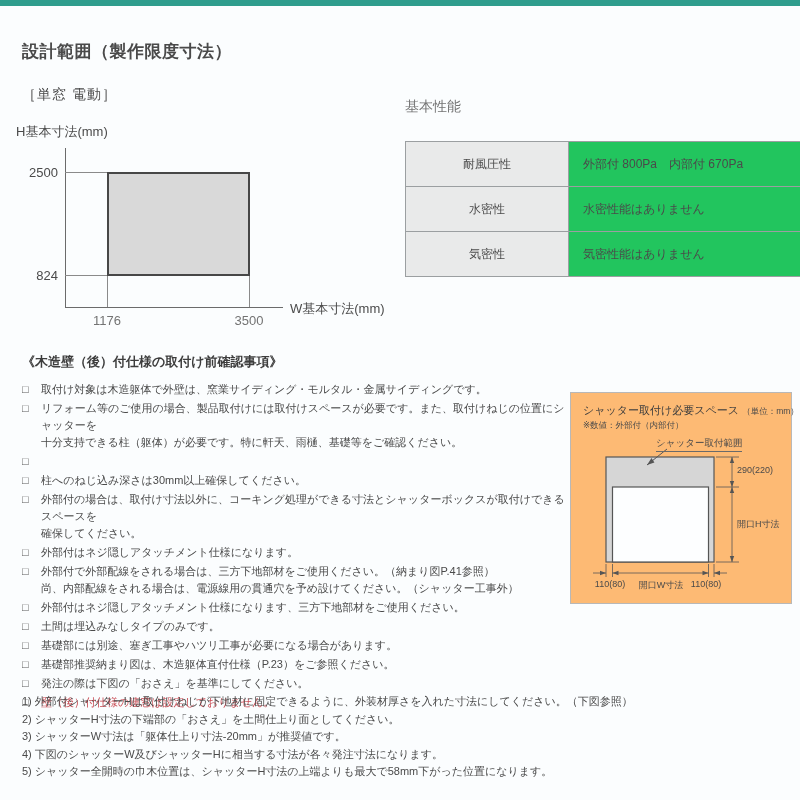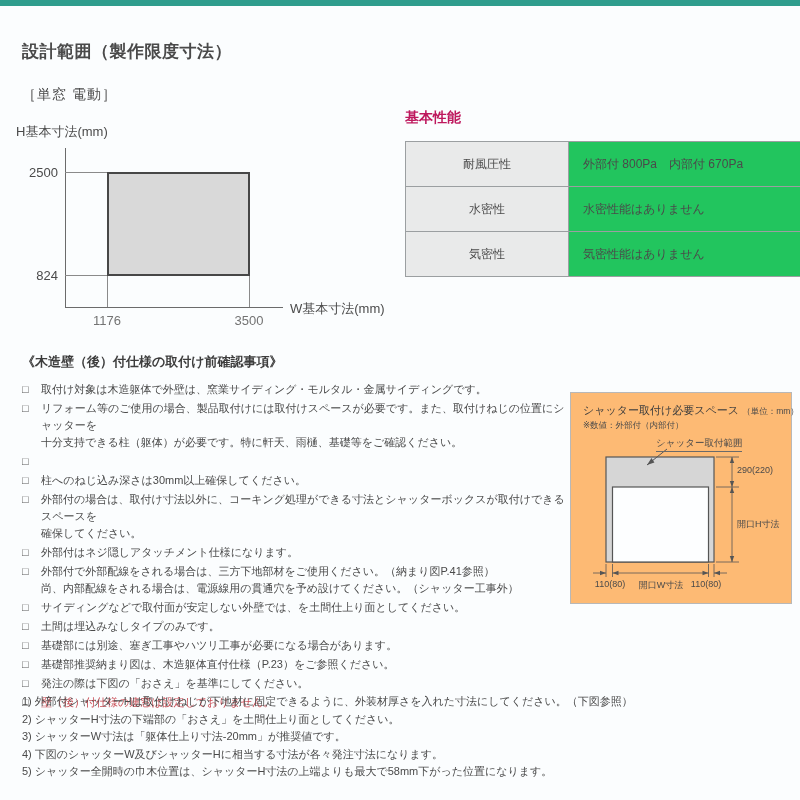--- a/index.html
+++ b/index.html
@@ -27,21 +27,21 @@
   .drop-right{left:249px;top:275px;width:1px;height:32px;background:#8a8a8a;}
   .region{left:107px;top:172px;width:143px;height:104px;background:#d9d9d9;border:2px solid #474747;box-sizing:border-box;}
   .ytick{width:42px;text-align:right;font-size:13px;color:#4a4a4a;}
   .ytick.t1{left:16px;top:165px;}
   .ytick.t2{left:16px;top:268px;}
   .xtick{width:44px;text-align:center;font-size:13px;color:#737373;}
   .xtick.t1{left:85px;top:313px;}
   .xtick.t2{left:227px;top:313px;}
 
   
-  .perf-heading{left:405px;top:109px;font-size:14px;font-weight:700;color:#be185d;}
+  .perf-heading{left:405px;top:98px;font-size:14px;font-weight:400;color:#737373;}
   .perf-table{left:405px;top:141px;width:462px;border-collapse:collapse;table-layout:fixed;}
   .perf-table td{border:1px solid #9b9fa1;font-size:12px;height:42px;color:#4a4a4a;}
   .perf-table td.lbl{width:160px;background:#e9eaea;text-align:center;}
   .perf-table td.val{padding-left:14px;background:#22c55e;}
 
   
   .check-heading{left:22px;top:353px;font-size:13px;font-weight:600;color:#3d3d3d;}
   .checklist{left:22px;top:381px;width:548px;}
   .ci{display:flex;gap:7px;margin-bottom:2px;font-size:11px;line-height:17px;color:#4a4a4a;}
   .ci .cb{flex:0 0 12px;color:#5a5a5a;}
@@ -137,21 +137,21 @@
         <span class="cb">□</span>
         <span class="t">外部付はネジ隠しアタッチメント仕様になります。</span>
       </div>
     <div class="ci">
         <span class="cb">□</span>
         <span class="t">外部付で外部配線をされる場合は、三方下地部材をご使用ください。（納まり図P.41参照）
 尚、内部配線をされる場合は、電源線用の貫通穴を予め設けてください。（シャッター工事外）</span>
       </div>
     <div class="ci">
         <span class="cb">□</span>
-        <span class="t">サイディングなどで取付面が安定しない外壁では、を土間仕上り面としてください。</span>
+        <span class="t">外部付はネジ隠しアタッチメント仕様になります、三方下地部材をご使用ください。</span>
       </div>
     <div class="ci">
         <span class="cb">□</span>
         <span class="t">土間は埋込みなしタイプのみです。</span>
       </div>
     <div class="ci">
         <span class="cb">□</span>
         <span class="t">基礎部には別途、塞ぎ工事やハツリ工事が必要になる場合があります。</span>
       </div>
     <div class="ci">

